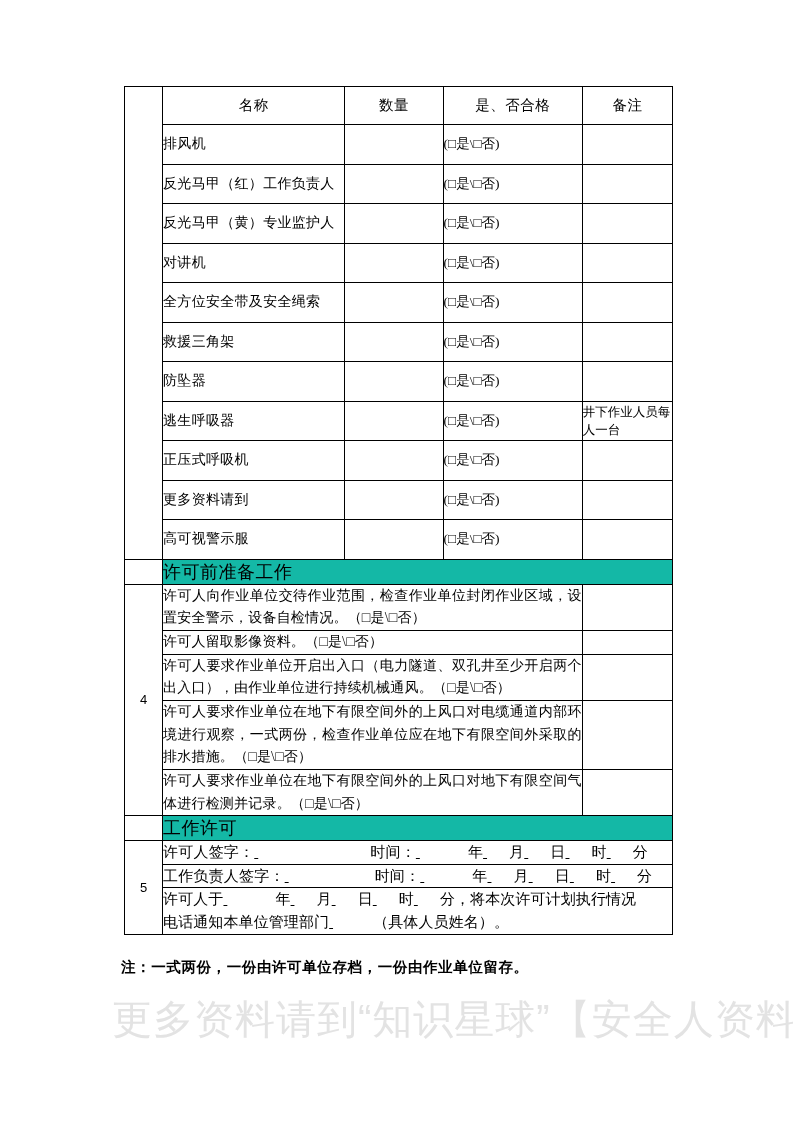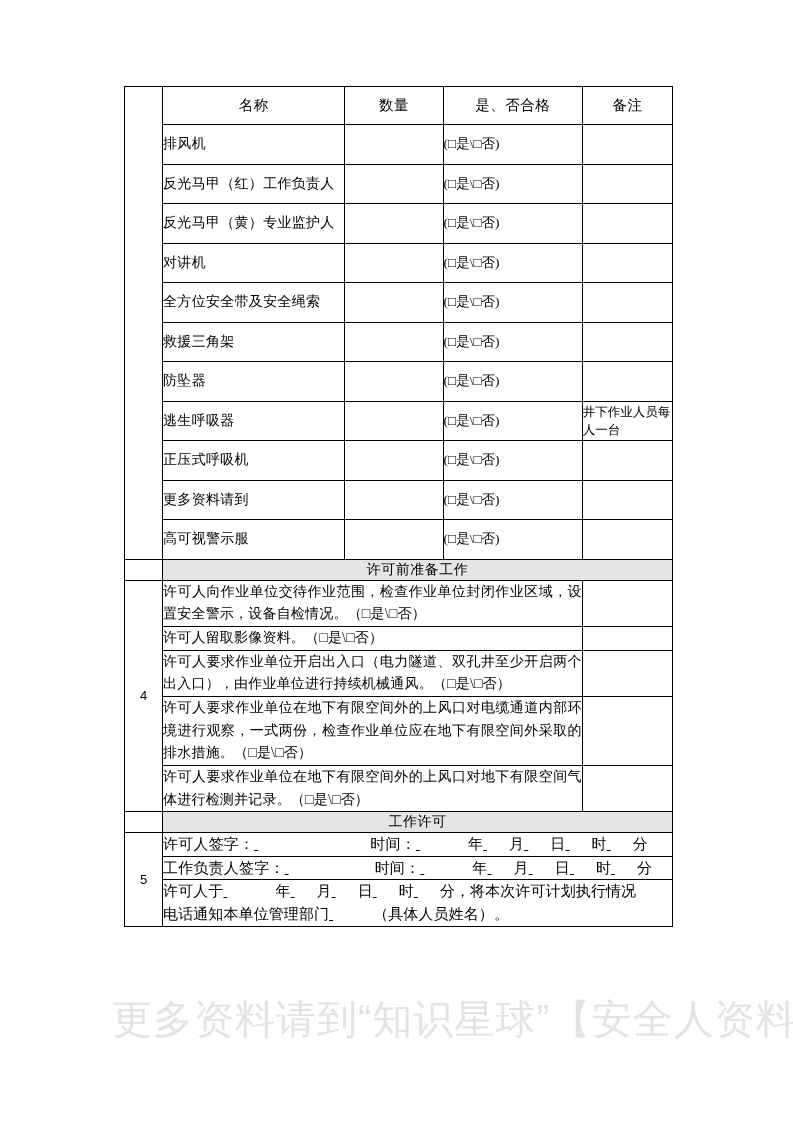--- a/index.html
+++ b/index.html
@@ -74,25 +74,24 @@
   }
   .eq-rem {
     font-size: 12.5px;
     font-family: "Liberation Sans", "DejaVu Sans", sans-serif;
     font-weight: bold;
     line-height: 1.45;
     padding: 0 2px;
   }
 
   .section-band {
-    background: #e5e5e5;
-    text-align: center;
-    font-family: "Liberation Sans", "DejaVu Sans", sans-serif;
-    font-weight: bold;
-    font-size: 14px;
+    background: #14b8a6;
+    font-family: "Liberation Sans", "DejaVu Sans", sans-serif;
+    font-weight: bold;
+    font-size: 18px;
     height: 20px;
     letter-spacing: 0.5px;
   }
 
   .task-cell {
     font-size: 14px;
     line-height: 1.62;
     text-align: justify;
     text-justify: inter-ideograph;
     padding: 3px 5px 4px 6px;
@@ -273,15 +272,16 @@
       <tr>
         <td colspan="4" class="sig-cell"><span>工作负责人签字：</span><span class="ul ul-8">&nbsp;</span><span class="gap-md"></span><span>时间：</span><span class="ul ul-6">&nbsp;</span><span>年</span><span class="ul ul-3">&nbsp;</span><span>月</span><span class="ul ul-3">&nbsp;</span><span>日</span><span class="ul ul-3">&nbsp;</span><span>时</span><span class="ul ul-3">&nbsp;</span><span>分</span></td>
       </tr>
       <tr>
         <td colspan="4" class="notice-cell"><span>许可人于</span><span class="ul ul-6">&nbsp;</span><span>年</span><span class="ul ul-3">&nbsp;</span><span>月</span><span class="ul ul-3">&nbsp;</span><span>日</span><span class="ul ul-3">&nbsp;</span><span>时</span><span class="ul ul-3">&nbsp;</span><span>分</span><span>，将本次许可计划执行情况</span><br><span>电话通知本单位管理部门</span><span class="ul ul-5">&nbsp;</span><span>（具体人员姓名）。</span></td>
       </tr>
 
     </tbody>
   </table>
 
+  <div class="footnote">注：一式两份，一份由许可单位存档，一份由作业单位留存。</div>
   <div class="watermark">更多资料请到“知识星球”【安全人资料库】下载</div>
 
 </div>
 
 </body></html>

